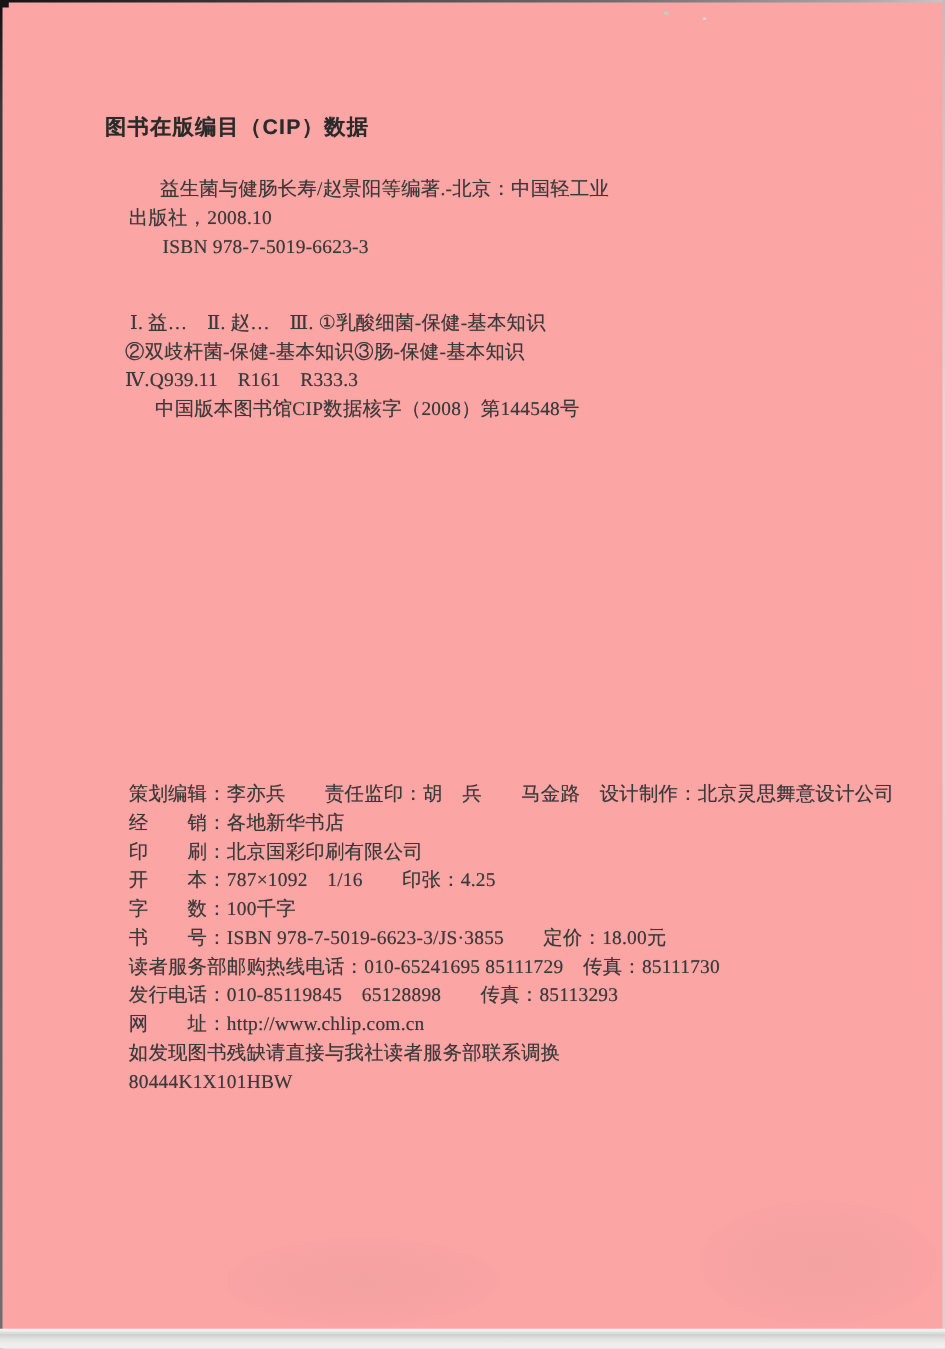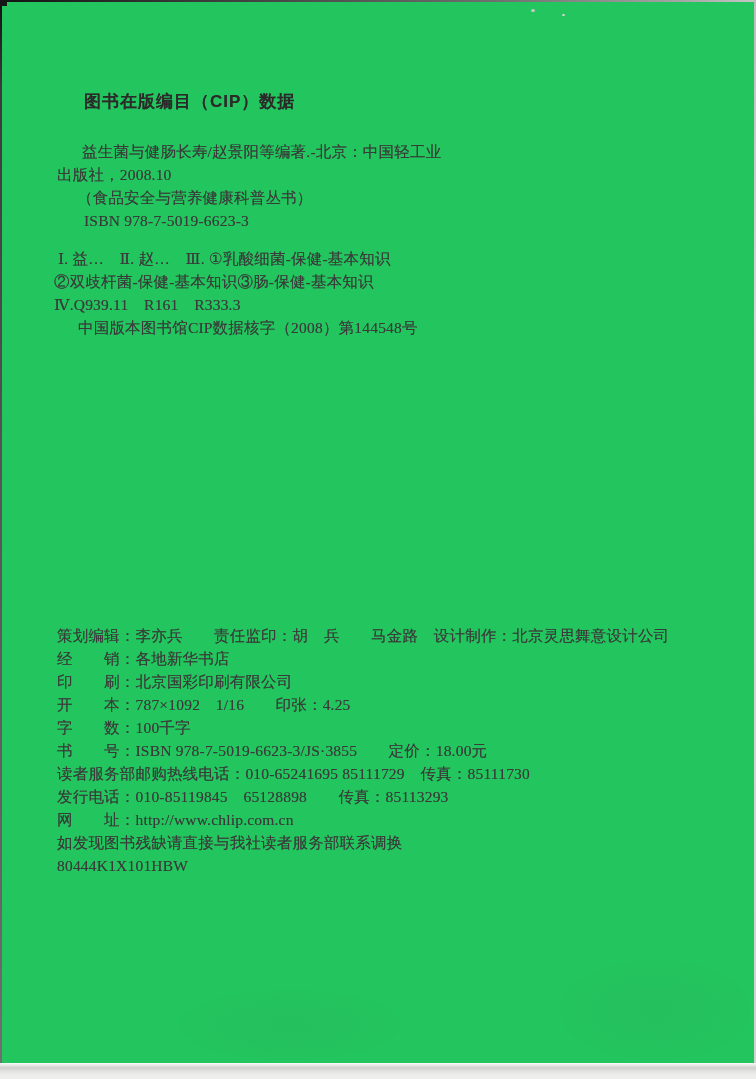--- a/index.html
+++ b/index.html
@@ -1,19 +1,19 @@
 <!DOCTYPE html>
 <html><head>
 <meta charset="utf-8">
 <style>
   html,body { margin:0; padding:0; background:#ffffff; }
   .page {
     position:relative;
     width:756px; height:1079px;
-    background:#22c55e;
+    background:#fca5a5;
     overflow:hidden;
     font-family:"Liberation Serif","DejaVu Serif",serif;
     color:#3a3a3a;
   }
   
   .edge-top { position:absolute; left:0; top:0; width:756px; height:2px;
     background:linear-gradient(to right,#141414,#3f3f3f 30%,#6e6e6e 65%,#a5a5a5 90%,#c6c6c6); }
   .edge-left { position:absolute; left:0; top:0; width:2px; height:1079px;
     background:linear-gradient(to bottom,#101010,#3a3a3a 8%,#555 45%,#636363 80%,#707070); }
   .edge-right { position:absolute; left:754px; top:0; width:2px; height:1079px;
@@ -31,21 +31,21 @@
   .txt { white-space:pre; text-shadow:0 0 0.6px rgba(55,55,50,0.55); }
   .cip-title {
     position:absolute; left:84px; top:92px;
     font-family:"Liberation Sans","DejaVu Sans",sans-serif;
     font-weight:bold; font-size:17px; line-height:19px;
     letter-spacing:1px; color:#2a2a2a;
   }
   .cip-desc  { position:absolute; left:57px; top:140px; }
   .cip-class { position:absolute; left:54px; top:247px; }
   .colophon  { position:absolute; left:57px; top:624px; }
-  .line { height:23px; line-height:23px; font-size:15.5px; letter-spacing:0.2px; }
+  .line { height:23px; line-height:23px; font-size:15.5px; letter-spacing:0.2px;margin-left:46px; }
   .ind25 { padding-left:25px; }
   .ind20 { padding-left:20px; }
   .ind27 { padding-left:27px; }
   .ind4  { padding-left:4px;  }
   .ind24 { padding-left:24px; }
 </style>
 </head>
 <body>
 
 <div class="page">
@@ -58,21 +58,20 @@
   <div class="speck1 smudge-dot"></div>
   <div class="speck2 smudge-dot"></div>
   <div class="smudge sm1"></div>
   <div class="smudge sm2"></div>
 
   <div class="cip-title txt">图书在版编目（CIP）数据</div>
 
   <div class="cip-desc">
     <div class="line txt ind25">益生菌与健肠长寿/赵景阳等编著.-北京：中国轻工业</div>
     <div class="line txt">出版社，2008.10</div>
-    <div class="line txt ind20">（食品安全与营养健康科普丛书）</div>
     <div class="line txt ind27">ISBN 978-7-5019-6623-3</div>
   </div>
 
   <div class="cip-class">
     <div class="line txt ind4">Ⅰ. 益…　Ⅱ. 赵…　Ⅲ. ①乳酸细菌-保健-基本知识</div>
     <div class="line txt">②双歧杆菌-保健-基本知识③肠-保健-基本知识</div>
     <div class="line txt">Ⅳ.Q939.11　R161　R333.3</div>
     <div class="line txt ind24">中国版本图书馆CIP数据核字（2008）第144548号</div>
   </div>
 

